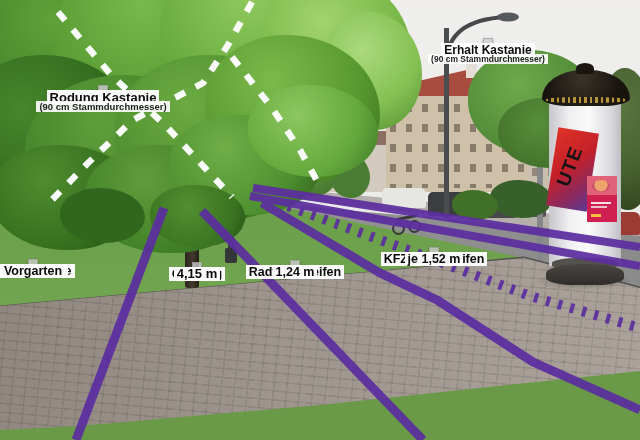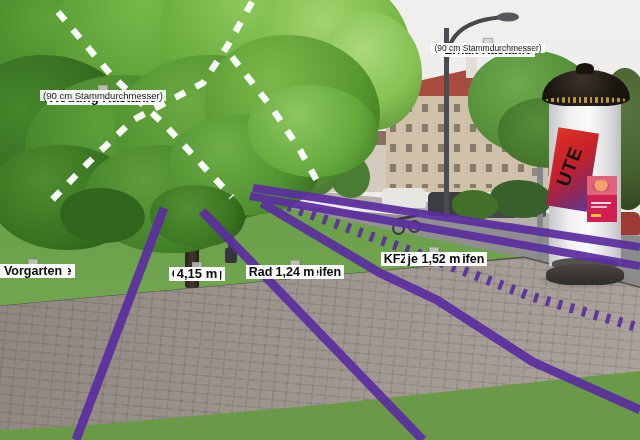--- a/index.html
+++ b/index.html
@@ -20,21 +20,21 @@
                background-size:19px 12px,27px 16px;background-position:0 0,9px 6px;}
   .car{border-radius:5px 6px 2px 2px;}
 
   
   .anno{display:flex;flex-direction:column;align-items:center;z-index:30;
         background:rgba(205,205,205,.78);border:1px solid rgba(140,140,140,.55);
         padding:3px 4px;box-shadow:0 1px 3px rgba(0,0,0,.28);}
   .anno span{position:static;display:inline-block;background:rgba(255,255,255,.96);
         padding:0 3px;margin:.5px 0;color:#0b0b0b;white-space:nowrap;}
   .anno .t{font-weight:bold;font-size:13px;line-height:15px;}
-  .anno .s{font-weight:normal;font-size:9.5px;line-height:11px;color:#222;background:rgba(255,255,255,.9);}
+  .anno .s{font-weight:bold;font-size:9.5px;line-height:11px;color:#222;background:rgba(255,255,255,.9);margin-top:12px;}
   .anno .b{font-weight:bold;font-size:12.5px;line-height:14.5px;}
   svg{overflow:visible;}
 </style>
 </head>
 <body>
 
 <div id="stage">
 
   <div style="left:0;top:24px;width:74px;height:40px;background:#bb6b66;clip-path:polygon(0 28%,52% 0,100% 92%,0 100%);"></div>
   <div class="bldg" style="left:0;top:58px;width:70px;height:158px;background:#d7cec2;"></div>

